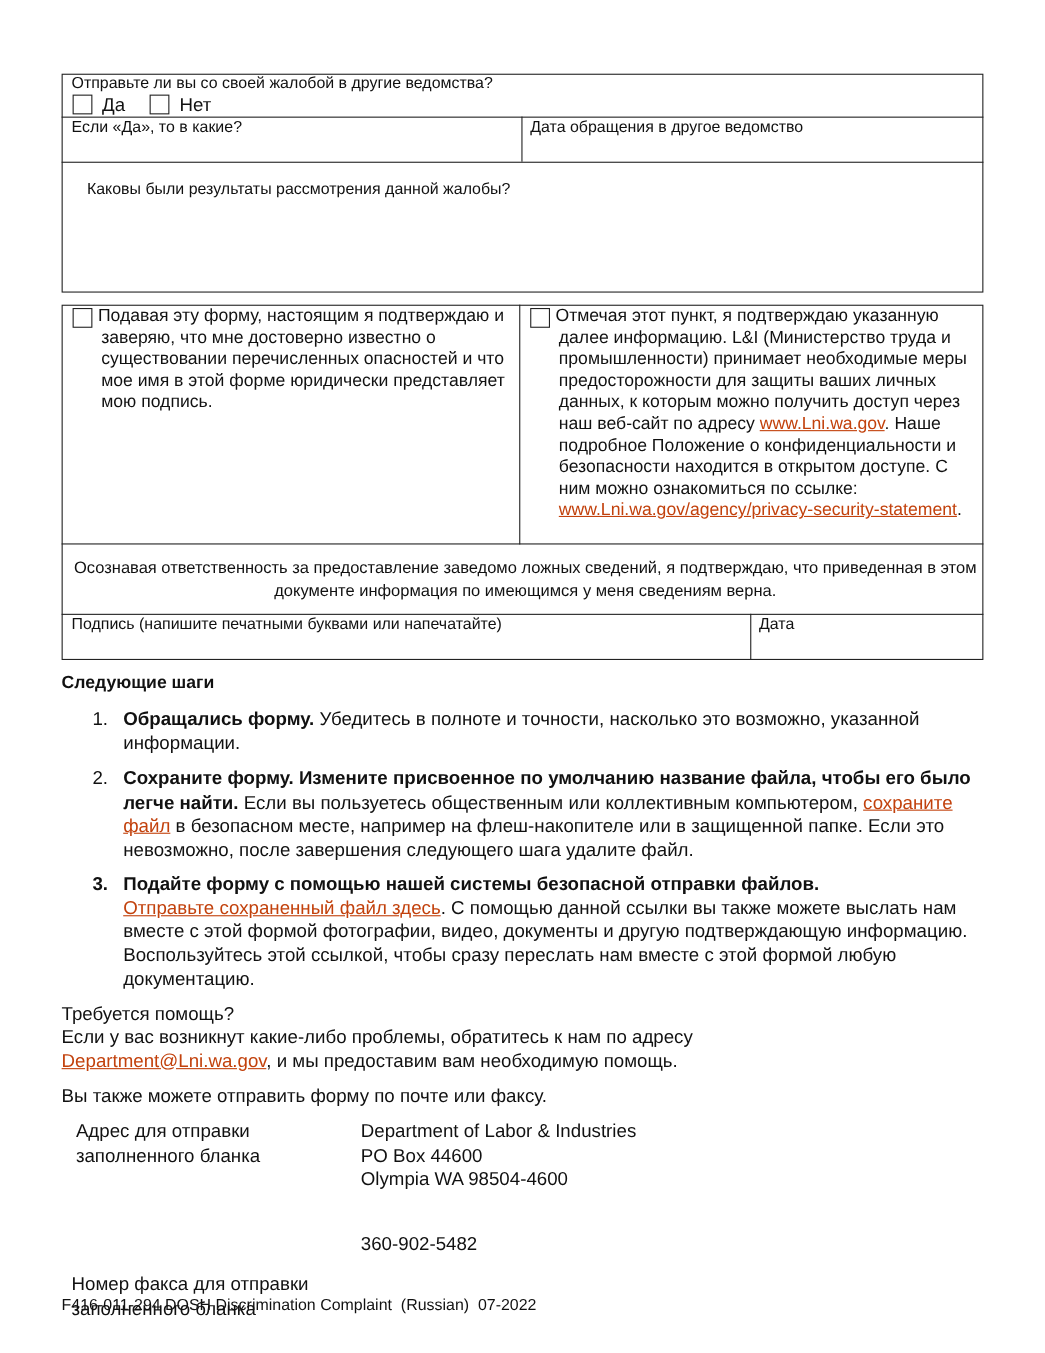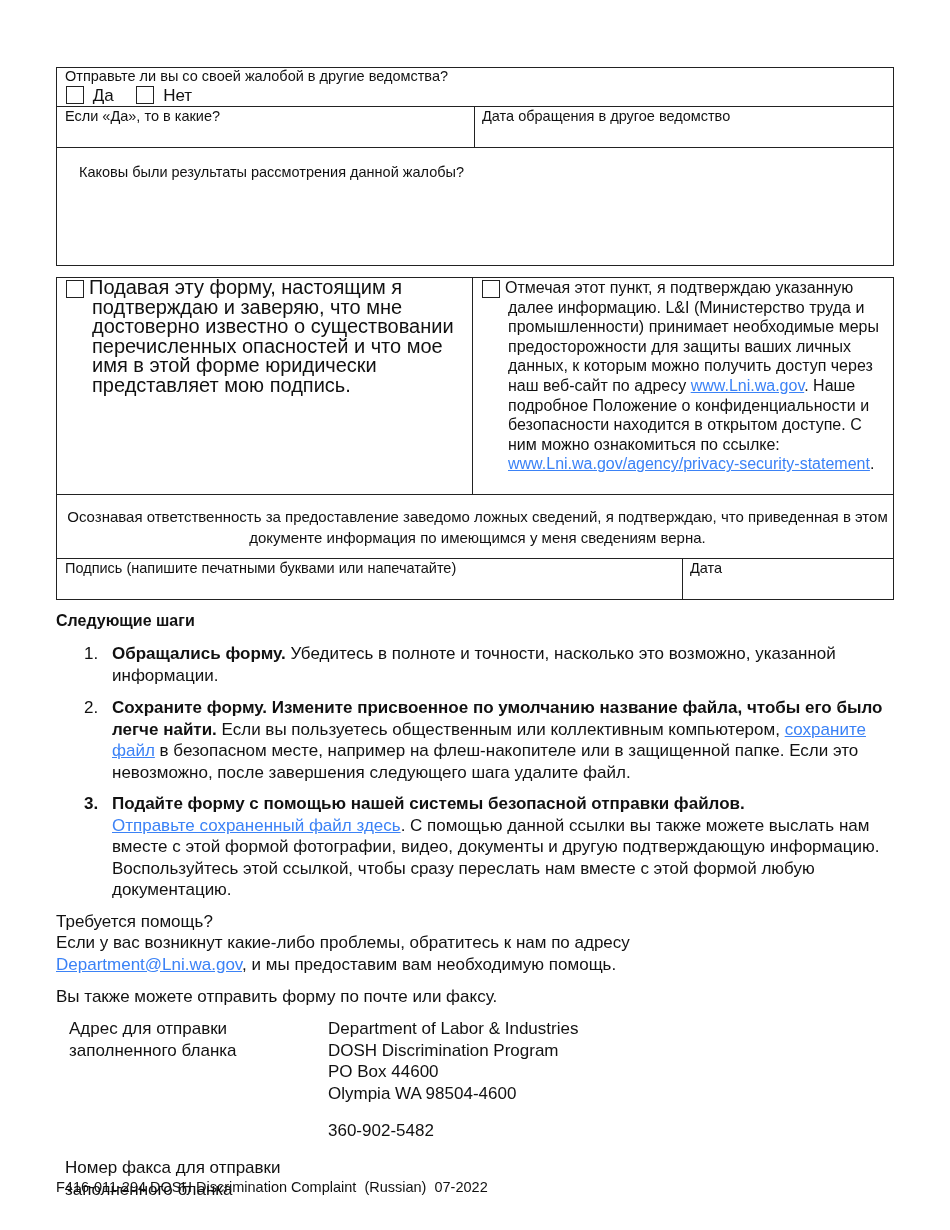--- a/index.html
+++ b/index.html
@@ -3,21 +3,21 @@
 <meta charset="utf-8">
 <style>
   html, body { margin: 0; padding: 0; background: #ffffff; }
   body { width: 950px; height: 1230px; position: relative; overflow: hidden;
          font-family: "Liberation Sans", sans-serif; color: #111; }
   .abs { position: absolute; }
   .box { position: absolute; border: 1px solid #222; box-sizing: border-box; }
   .small { font-size: 14.5px; line-height: 17px; }
   .norm { font-size: 17px; line-height: 20px; }
   .cb { display: inline-block; width: 18px; height: 18px; border: 1px solid #222; box-sizing: border-box; vertical-align: -3px; background: #fff; }
-  a.lnk { color: #3b82f6; text-decoration: underline; }
+  a.lnk { color: #c2410c; text-decoration: underline; }
   b { font-weight: bold; }
   .ol-num { position: absolute; left: 0; top: 0; }
 </style>
 </head>
 <body>
 
 <div class="box" style="left:56px; top:67px; width:838px; height:199px;"></div>
 <div class="abs small" style="left:65px; top:68px;">Отправьте ли вы со своей жалобой в другие ведомства?</div>
 <div class="abs norm" style="left:66px; top:86px;">
   <span class="cb"></span>
@@ -28,21 +28,21 @@
 <div class="abs" style="left:56px; top:106px; width:838px; border-top:1px solid #222;"></div>
 <div class="abs" style="left:474px; top:106px; height:41px; border-left:1px solid #222;"></div>
 <div class="abs small" style="left:65px; top:108px; width:400px; height:36px;">Если «Да», то в какие?</div>
 <div class="abs small" style="left:482px; top:108px; width:405px; height:36px;">Дата обращения в другое ведомство</div>
 <div class="abs" style="left:56px; top:147px; width:838px; border-top:1px solid #222;"></div>
 <div class="abs small" style="left:79px; top:148px; width:820px; height:112px;margin-top:16px;">Каковы были результаты рассмотрения данной жалобы?</div>
 
 <div class="box" style="left:56px; top:277px; width:838px; height:323px;"></div>
 <div class="abs" style="left:472px; top:277px; height:218px; border-left:1px solid #222;"></div>
 
-<div class="abs norm" style="left:66px; top:278px; width:400px; font-size:20px; line-height:19.6px;">
+<div class="abs norm" style="left:66px; top:278px; width:400px; font-size:16px; line-height:19.6px;">
   <span class="cb" style="position:absolute; left:0; top:2px;"></span>
   <div style="text-indent:23px; padding-left:26px; text-indent:-3px;">Подавая эту форму, настоящим я подтверждаю и заверяю, что мне достоверно известно о существовании перечисленных опасностей и что мое имя в этой форме юридически представляет мою подпись.</div>
 </div>
 
 <div class="abs norm" style="left:482px; top:278px; width:406px; font-size:16px; line-height:19.6px;">
   <span class="cb" style="position:absolute; left:0; top:2px;"></span>
   <div style="padding-left:26px; text-indent:-3px;"><span>Отмечая этот пункт, я подтверждаю указанную далее информацию. L&amp;I (Министерство труда и промышленности) принимает необходимые меры предосторожности для защиты ваших личных данных, к которым можно получить доступ через наш веб-сайт по адресу</span> <a class="lnk">www.Lni.wa.gov</a><span>. Наше подробное Положение о конфиденциальности и безопасности находится в открытом доступе. С ним можно ознакомиться по ссылке:</span> <a class="lnk">www.Lni.wa.gov/agency/privacy-security-statement</a><span>.</span></div>
 </div>
 
 <div class="abs" style="left:56px; top:494px; width:838px; border-top:1px solid #222;"></div>
@@ -71,20 +71,19 @@
 
 <div class="abs" style="left:56px; top:912px; font-size:17px; font-weight:normal;">Требуется помощь?</div>
 <div class="abs norm" style="left:56px; top:932px; width:700px; line-height:21.5px;">
   <span>Если у вас возникнут какие-либо проблемы, обратитесь к нам по адресу</span><br><a class="lnk">Department@Lni.wa.gov</a><span>, и мы предоставим вам необходимую помощь.</span>
 </div>
 <div class="abs norm" style="left:56px; top:987px;">Вы также можете отправить форму по почте или факсу.</div>
 
 <div class="abs norm" style="left:69px; top:1018px; width:220px; line-height:21.5px;">Адрес для отправки заполненного бланка</div>
 <div class="abs norm" style="left:328px; top:1018px; line-height:21.5px;">
   <div>Department of Labor &amp; Industries</div>
-  <div>DOSH Discrimination Program</div>
   <div>PO Box 44600</div>
   <div>Olympia WA 98504-4600</div>
 </div>
 <div class="abs norm" style="left:65px; top:1121px; width:250px; line-height:21.5px;margin-top:36px;">Номер факса для отправки заполненного бланка</div>
 <div class="abs norm" style="left:328px; top:1121px;">360-902-5482</div>
 
 <div class="abs" style="left:56px; top:1179px; font-size:14.5px; white-space:pre;">F416-011-294 DOSH Discrimination Complaint  (Russian)  07-2022</div>
 
 </body></html>

